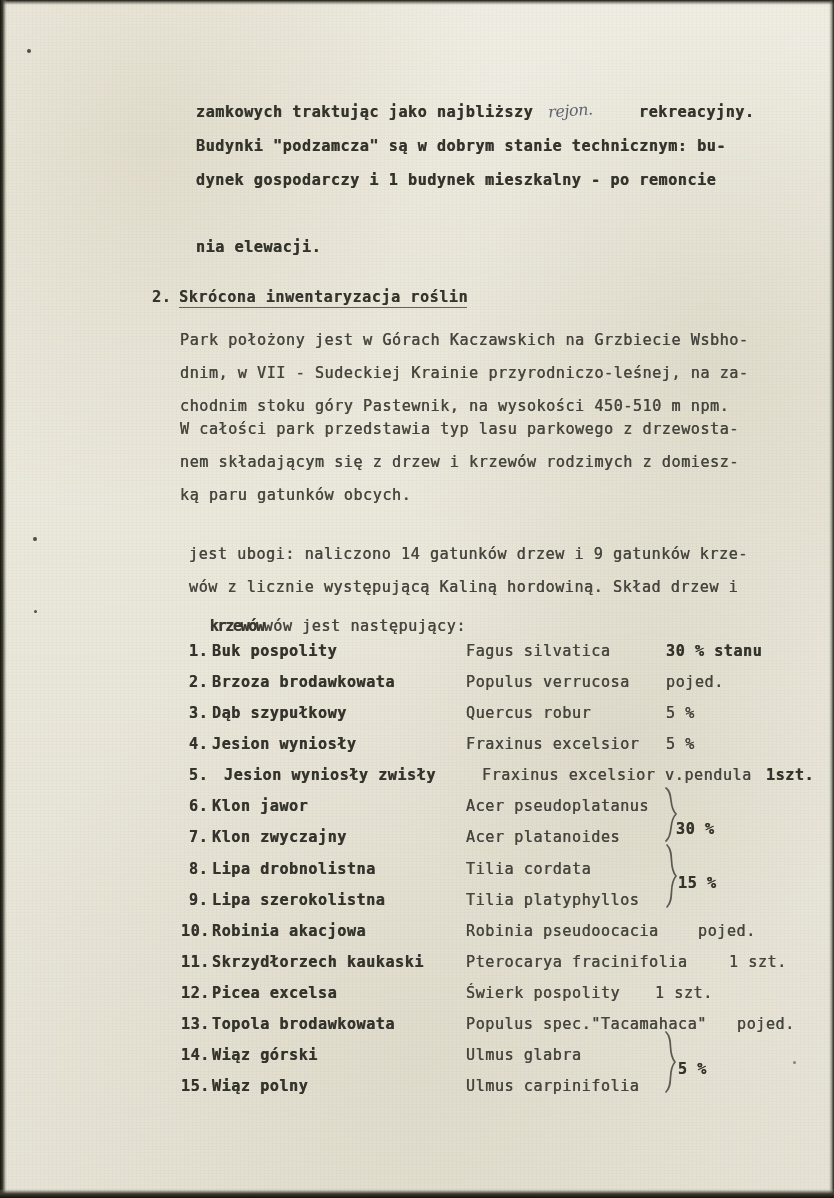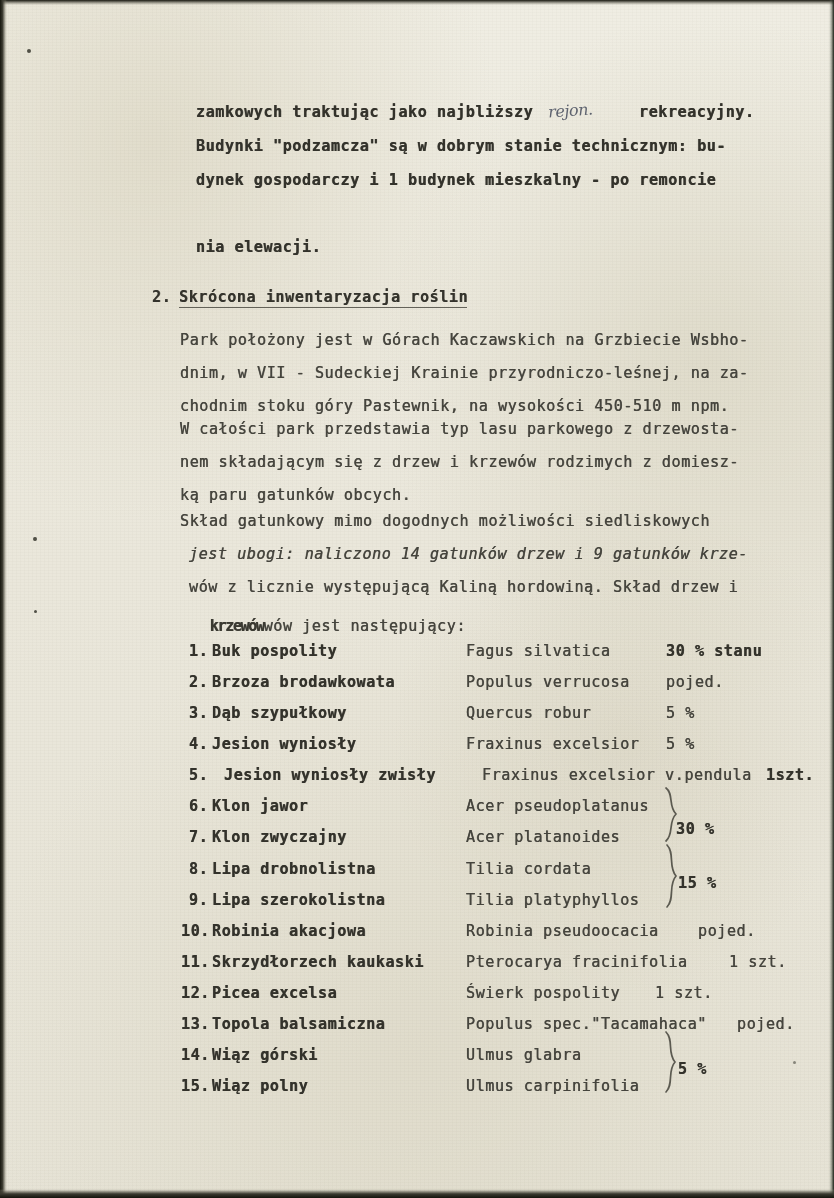--- a/index.html
+++ b/index.html
@@ -168,22 +168,21 @@
     <div class="heading" style="left:179px;top:288px;">Skrócona inwentaryzacja roślin</div>
     <div class="heading-underline" style="left:179px;top:307px;width:288px;"></div>
 
     <div class="t" style="left:180px;top:366px;">dnim, w VII - Sudeckiej Krainie przyrodniczo-leśnej, na za-</div>
     <div class="t" style="left:180px;top:333px;">Park położony jest w Górach Kaczawskich na Grzbiecie Wsbho-</div>
     <div class="t" style="left:180px;top:399px;">chodnim stoku góry Pastewnik, na wysokości 450-510 m npm.</div>
     <div class="t" style="left:180px;top:422px;">W całości park przedstawia typ lasu parkowego z drzewosta-</div>
     <div class="t" style="left:180px;top:455px;">nem składającym się z drzew i krzewów rodzimych z domiesz-</div>
     <div class="t" style="left:180px;top:488px;">ką paru gatunków obcych.</div>
 
-    <div class="t" style="left:180px;top:514px;">Skład gatunkowy mimo dogodnych możliwości siedliskowych</div>
-    <div class="t" style="left:189px;top:547px;font-style:italic;">jest ubogi: naliczono 14 gatunków drzew i 9 gatunków krze-</div>
+    <div class="t" style="left:189px;top:547px;">jest ubogi: naliczono 14 gatunków drzew i 9 gatunków krze-</div>
     <div class="t" style="left:189px;top:580px;">wów z licznie występującą Kaliną hordowiną. Skład drzew i</div>
 
     <div class="t" style="left:152px;top:604px;">
       <span class="overstrike">krzewów</span><span>wów jest następujący:</span>
     </div>
 
     <div class="t bolder" style="left:189px;top:644px;">1.</div>
     <div class="t bolder" style="left:212px;top:644px;">Buk pospolity</div>
     <div class="t" style="left:466px;top:644px;">Fagus silvatica</div>
     <div class="t bolder" style="left:666px;top:644px;">30 % stanu</div>
@@ -243,21 +242,21 @@
     <div class="t bolder" style="left:212px;top:955px;">Skrzydłorzech kaukaski</div>
     <div class="t" style="left:466px;top:955px;">Pterocarya fracinifolia</div>
     <div class="t" style="left:729px;top:955px;">1 szt.</div>
 
     <div class="t bolder" style="left:181px;top:986px;">12.</div>
     <div class="t bolder" style="left:212px;top:986px;">Picea excelsa</div>
     <div class="t" style="left:466px;top:986px;">Świerk pospolity</div>
     <div class="t" style="left:655px;top:986px;">1 szt.</div>
 
     <div class="t bolder" style="left:181px;top:1017px;">13.</div>
-    <div class="t bolder" style="left:212px;top:1017px;">Topola balsamiczna</div>
+    <div class="t bolder" style="left:212px;top:1017px;">Topola brodawkowata</div>
     <div class="t" style="left:466px;top:1017px;">Populus spec."Tacamahaca"</div>
     <div class="t" style="left:737px;top:1017px;">pojed.</div>
 
     <div class="t bolder" style="left:181px;top:1048px;">14.</div>
     <div class="t bolder" style="left:212px;top:1048px;">Wiąz górski</div>
     <div class="t" style="left:466px;top:1048px;">Ulmus glabra</div>
 
     <div class="t bolder" style="left:181px;top:1079px;">15.</div>
     <div class="t bolder" style="left:212px;top:1079px;">Wiąz polny</div>
     <div class="t" style="left:466px;top:1079px;">Ulmus carpinifolia</div>

